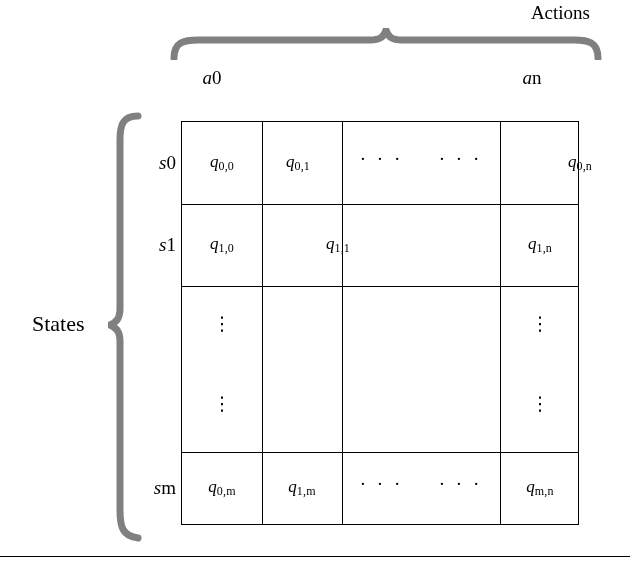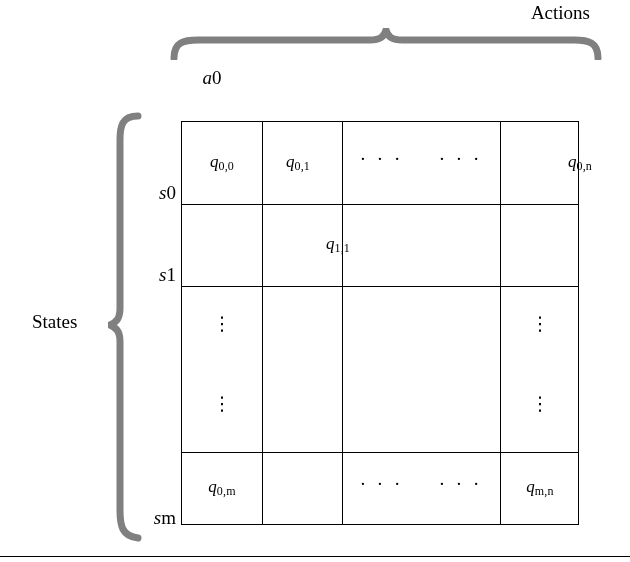--- a/index.html
+++ b/index.html
@@ -61,21 +61,21 @@
   }
   .col-head .sub {
     font-style: normal;
   }
 
   
   .states-label {
     position: absolute;
     left: 32px;
     top: 311px;
-    font-size: 19px;
+    font-size: 22px;
     font-family: "Liberation Serif", serif;
     white-space: nowrap;
   }
 
   
   .left-brace {
     position: absolute;
     left: 108px;
     top: 112px;
     width: 34px;
@@ -85,21 +85,20 @@
   
   .row-head {
     position: absolute;
     left: 130px;
     width: 46px;
     text-align: right;
     font-style: italic;
     font-size: 19px;
     font-family: "Liberation Serif", serif;
     white-space: nowrap;
-    margin-top: 30px;
   }
 
   
   .qtable {
     position: absolute;
     left: 181px;
     top: 121px;
     width: 398px;
     height: 404px;
     border: 1px solid #000000;
@@ -172,20 +171,23 @@
   <div class="top-brace">
     <svg width="432" height="32" viewBox="0 0 432 32" xmlns="http://www.w3.org/2000/svg">
       <path d="M4 30 C4 14, 14 12, 28 12 L200 12 C210 12, 214 9, 216 2 C218 9, 222 12, 232 12 L404 12 C418 12, 428 14, 428 30" fill="none" stroke="#808080" stroke-width="7" stroke-linecap="round" stroke-linejoin="round"></path>
     </svg>
   </div>
 
   <div class="col-headers">
     <div class="col-head" style="left:0px; top:0px; width:80px;">
       <span>a</span><span class="sub">0</span>
     </div>
+    <div class="col-head" style="left:320px; top:0px; width:80px;">
+      <span>a</span><span class="sub">n</span>
+    </div>
   </div>
 
   <div class="states-label">States</div>
 
   <div class="left-brace">
     <svg width="34" height="430" viewBox="0 0 34 430" xmlns="http://www.w3.org/2000/svg">
       <path d="M30 4 C14 4, 12 14, 12 28 L12 196 C12 206, 9 210, 2 213 C9 216, 12 220, 12 230 L12 398 C12 414, 14 424, 30 426" fill="none" stroke="#808080" stroke-width="7" stroke-linecap="round" stroke-linejoin="round"></path>
     </svg>
   </div>
 
@@ -214,32 +216,41 @@
     </div>
     <div class="cell" style="left:76px; top:30px; width:80px;">
       <span>q</span><span class="sub">0,1</span>
     </div>
     <div class="hdots" style="left:160px; top:26px; width:79px;">· · ·</div>
     <div class="hdots" style="left:239px; top:26px; width:79px;">· · ·</div>
     <div class="cell" style="left:318px; top:30px; width:80px;padding-left:40px;">
       <span>q</span><span class="sub">0,n</span>
     </div>
 
+    <div class="cell" style="left:0px; top:112px; width:80px;">
+      <span>q</span><span class="sub">1,0</span>
+    </div>
     <div class="cell" style="left:80px; top:112px; width:80px;margin-left:36px;">
       <span>q</span><span class="sub">1,1</span>
+    </div>
+    <div class="cell" style="left:318px; top:112px; width:80px;">
+      <span>q</span><span class="sub">1,n</span>
     </div>
 
     <div class="vdots" style="left:0px; top:192px; width:80px;">⋮</div>
     <div class="vdots" style="left:0px; top:272px; width:80px;">⋮</div>
     <div class="vdots" style="left:318px; top:192px; width:80px;">⋮</div>
     <div class="vdots" style="left:318px; top:272px; width:80px;">⋮</div>
 
     <div class="cell" style="left:0px; top:355px; width:80px;">
       <span>q</span><span class="sub">0,m</span>
     </div>
+    <div class="cell" style="left:80px; top:355px; width:80px;">
+      <span>q</span><span class="sub">1,m</span>
+    </div>
     <div class="hdots" style="left:160px; top:351px; width:79px;">· · ·</div>
     <div class="hdots" style="left:239px; top:351px; width:79px;">· · ·</div>
     <div class="cell" style="left:318px; top:355px; width:80px;">
       <span>q</span><span class="sub">m,n</span>
     </div>
   </div>
 
   <div class="bottom-rule"></div>
 </div>
 

